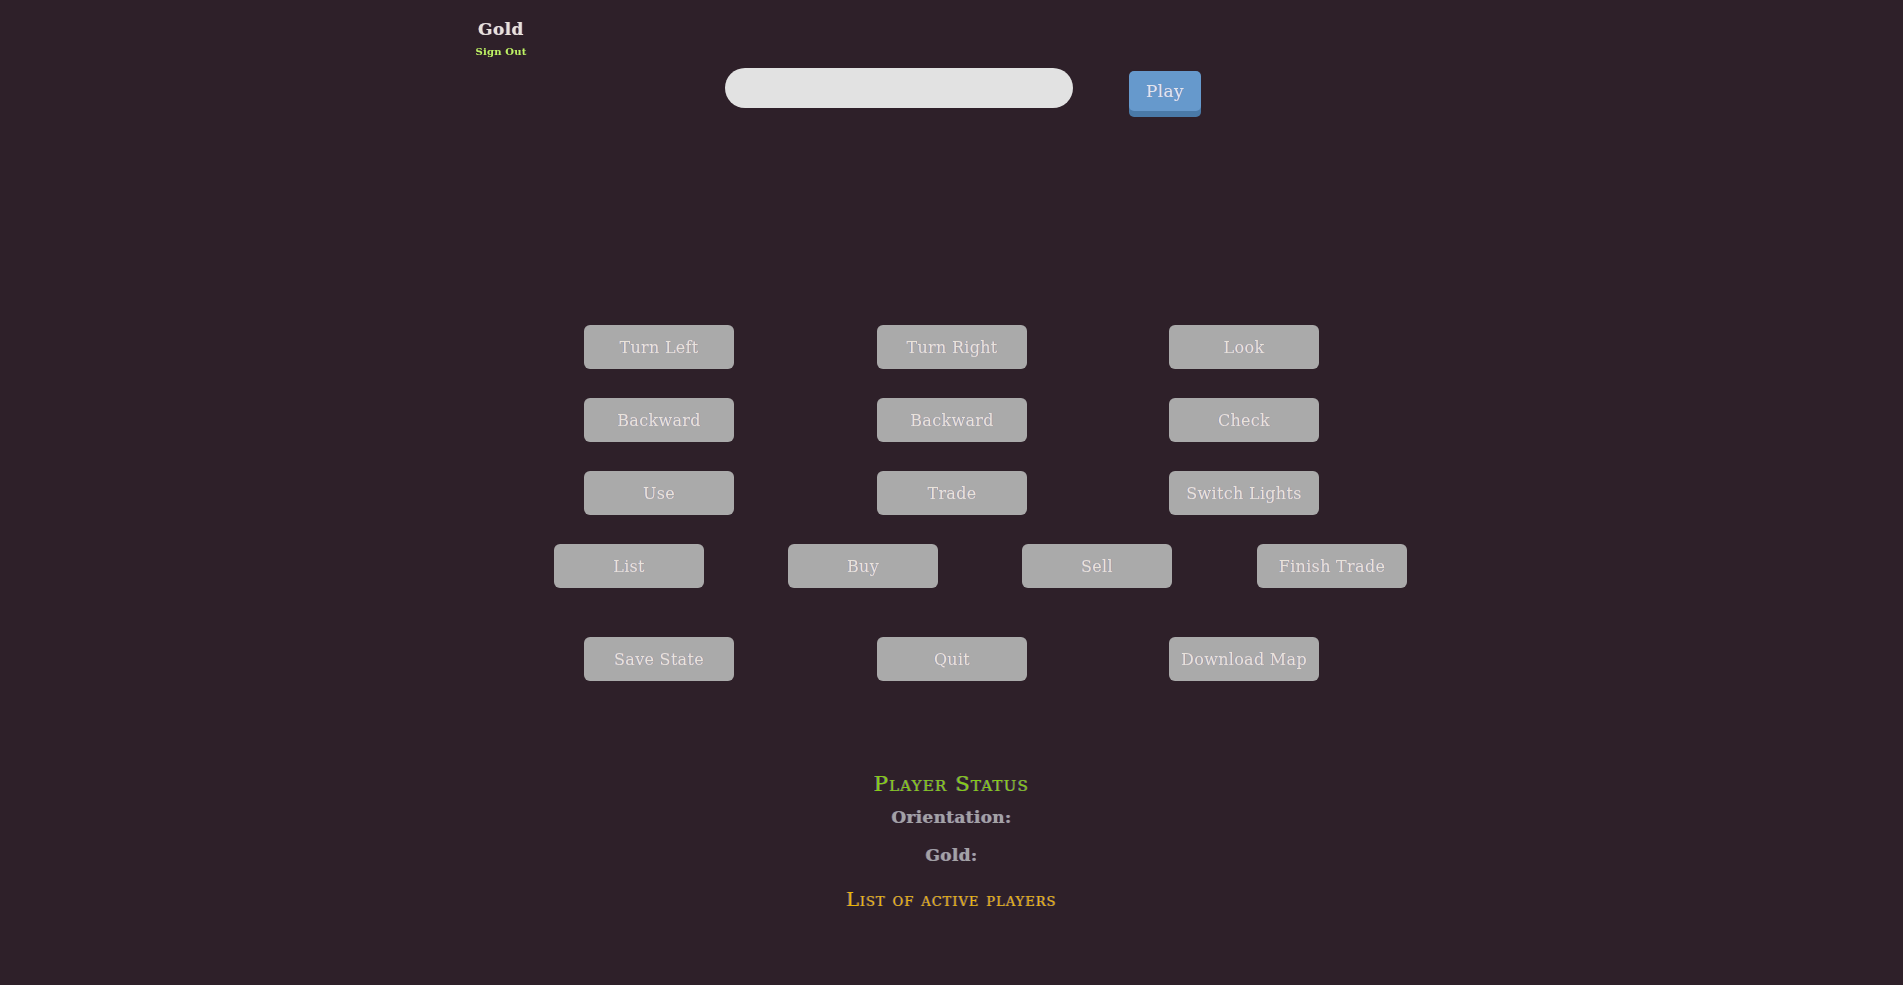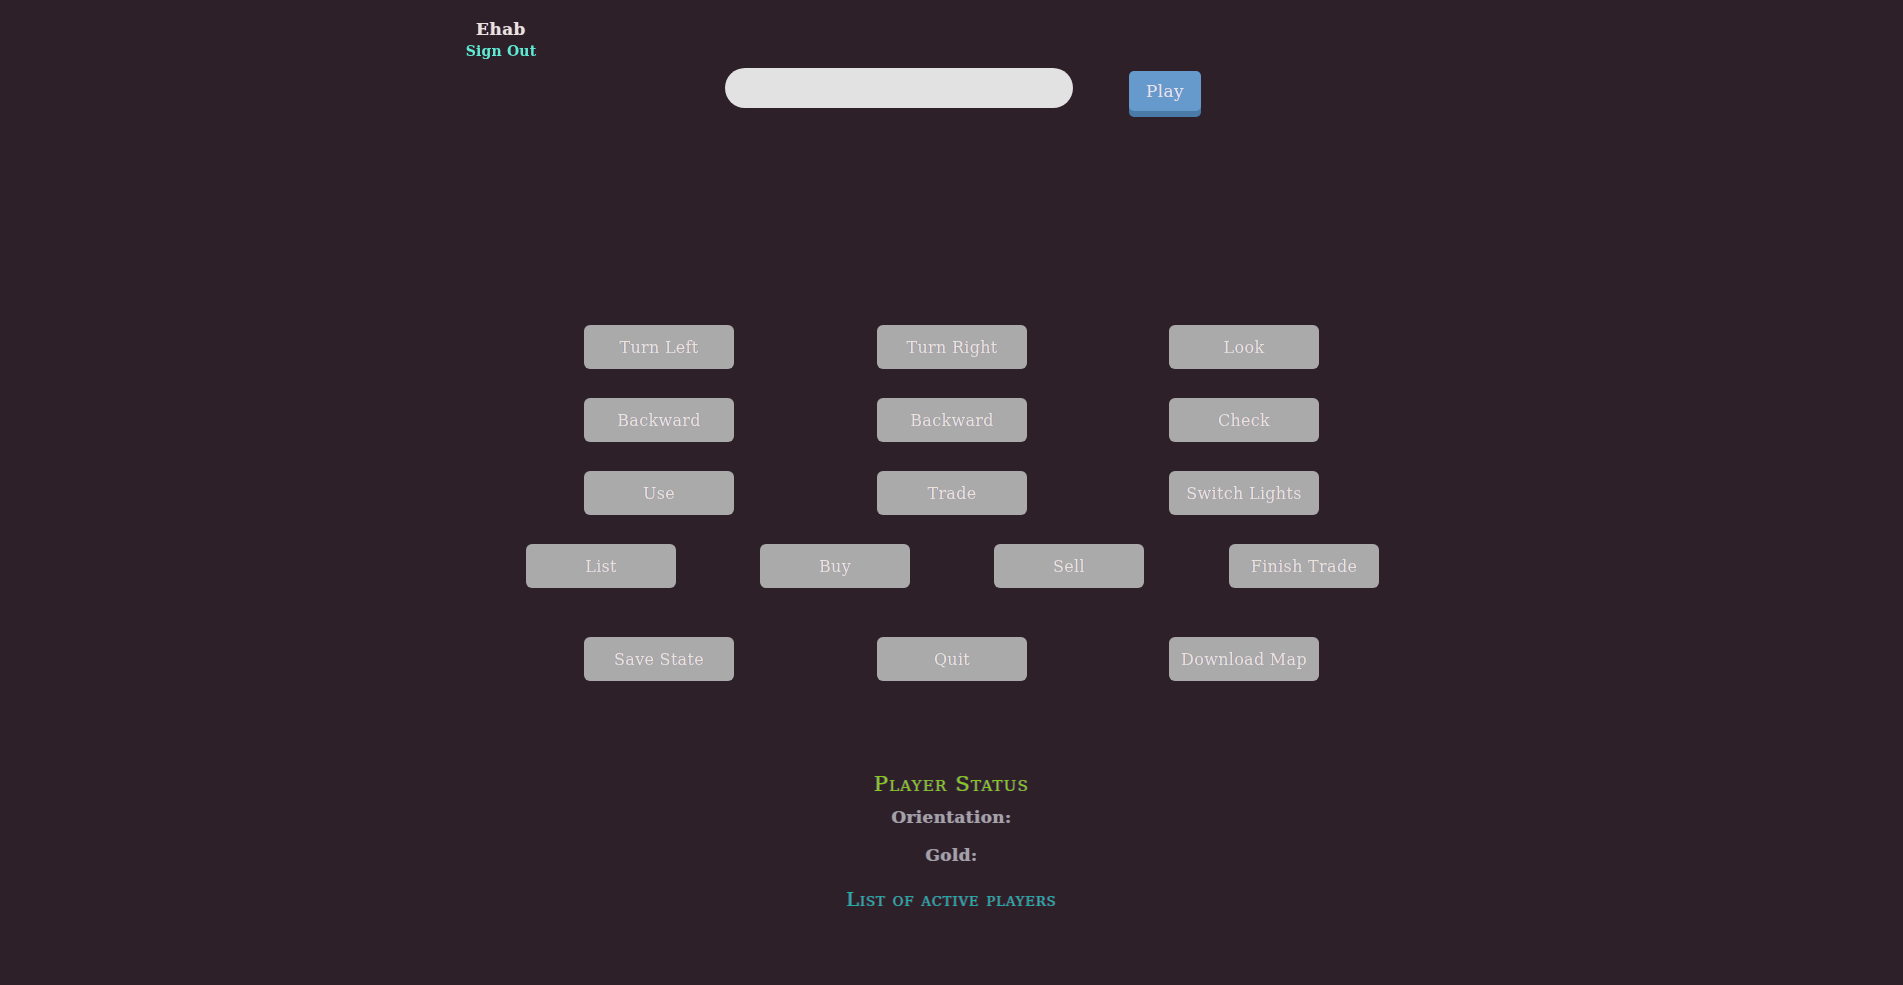--- a/index.html
+++ b/index.html
@@ -35,22 +35,22 @@
     color: #e8e2d8;
     font-size: 17px;
     font-weight: bold;
     line-height: 22px;
     letter-spacing: 0.4px;
     text-shadow: -0.7px 0 rgba(120,150,255,0.55), 0.7px 0 rgba(200,110,110,0.45);
   }
   #signout-link {
     display: inline-block;
     margin-top: 3px;
-    color: #5eead4;
-    font-size: 14px;
+    color: #bef264;
+    font-size: 10px;
     font-weight: bold;
     text-decoration: none;
     cursor: pointer;
     letter-spacing: 0.2px;
   }
 
   #play-row {
     position: absolute;
     left: 0;
     top: 68px;
@@ -121,21 +121,21 @@
 
   .col-1 { left: 584px; width: 150px; }
   .col-2 { left: 877px; width: 150px; }
   .col-3 { left: 1169px; width: 150px; }
 
   .trade-1 { left: 526px; width: 150px; }
   .trade-2 { left: 760px; width: 150px; }
   .trade-3 { left: 994px; width: 150px; }
   .trade-4 { left: 1229px; width: 150px; }
 
-  #trade-row { height: 93px; }
+  #trade-row { height: 93px; margin-left: 28px; }
   #system-row { height: 60px; }
 
   
   #status-section {
     position: absolute;
     left: 0;
     top: 770px;
     width: 1903px;
     text-align: center;
   }
@@ -151,40 +151,40 @@
     color: #a3a3a3;
     font-size: 17px;
     font-weight: bold;
     line-height: 38px;
     letter-spacing: 0.3px;
     text-shadow: -0.7px 0 rgba(120,150,255,0.5), 0.7px 0 rgba(210,120,120,0.4);
   }
   .status-value { font-weight: bold; }
   #active-players-heading {
     margin-top: 14px;
-    color: #14b8a6;
+    color: #eab308;
     font-size: 19px;
     font-variant: small-caps;
     letter-spacing: 1px;
     text-shadow: -0.8px 0 rgba(120,150,255,0.5), 0.8px 0 rgba(210,120,120,0.4);
   }
   #active-players-list {
     margin-top: 6px;
     color: #d8cfd4;
     font-size: 15px;
     line-height: 24px;
   }
 </style>
 </head>
 <body>
 
 <div id="header">
 
   <div id="user-block">
-    <div id="username">Ehab</div>
+    <div id="username">Gold</div>
     <a id="signout-link" href="#">Sign Out</a>
   </div>
 
   <div id="play-row">
     <input id="command-input" type="text" placeholder="" style="">
     <button id="play-button">Play</button>
   </div>
 
 </div>
 

